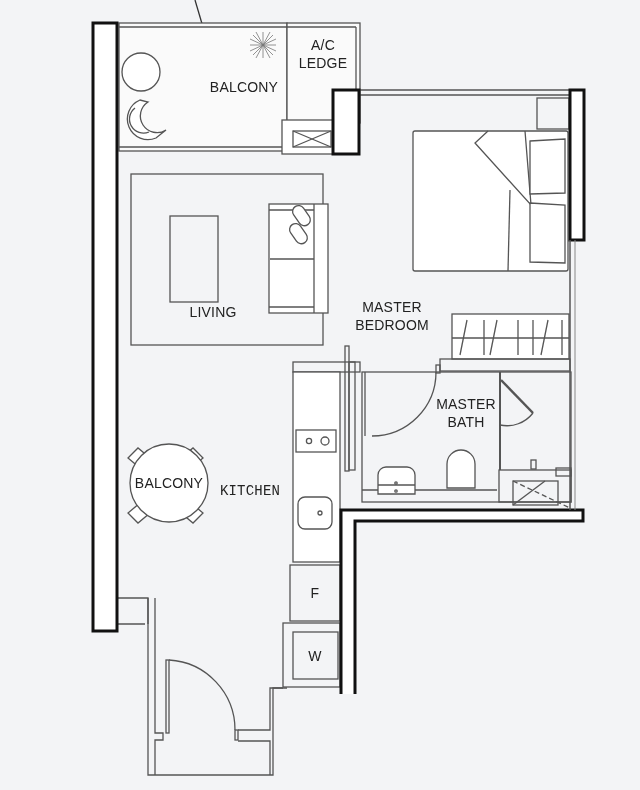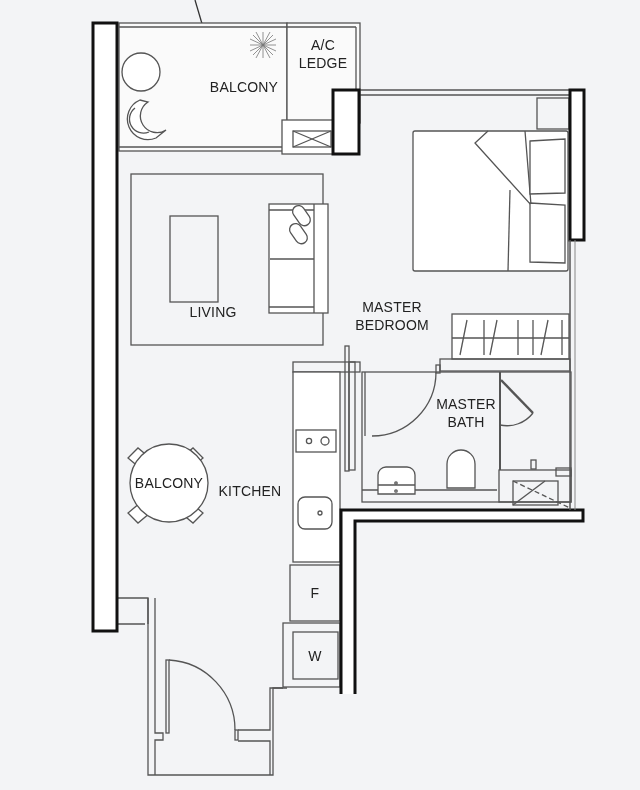--- a/index.html
+++ b/index.html
@@ -176,21 +176,21 @@
 
 <div class="lbl" style="left:178px; top:78px; width:84px;margin-left:24px;">BALCONY</div>
 <div class="lbl" style="left:294px; top:36px; width:58px;">A/C
 LEDGE</div>
 <div class="lbl" style="left:164px; top:303px; width:60px;margin-left:19px;">LIVING</div>
 <div class="lbl" style="left:352px; top:298px; width:80px;">MASTER
 BEDROOM</div>
 <div class="lbl" style="left:426px; top:395px; width:80px;">MASTER
 BATH</div>
 
-<div class="lbl" style="left:214px; top:482px; width:72px;">KITCHEN</div>
+<div class="lbl" style="left:214px; top:482px; width:72px;font-family:Liberation Mono, monospace;">KITCHEN</div>
 <div class="lbl" style="left:300px; top:584px; width:30px;">F</div>
 <div class="lbl" style="left:300px; top:647px; width:30px;">W</div>
 
 <svg style="position:absolute;left:0;top:0" width="640" height="790">
   <g fill="#fff" stroke="#555" stroke-width="1.3">
     <path d="M128,458 l10,-10 l12,10 l-10,10 z"></path>
     <path d="M203,458 l-10,-10 l-12,10 l10,10 z"></path>
     <path d="M128,513 l10,10 l12,-10 l-10,-10 z"></path>
     <path d="M203,513 l-10,10 l-12,-10 l10,-10 z"></path>
     <circle cx="169" cy="483" r="39"></circle>

